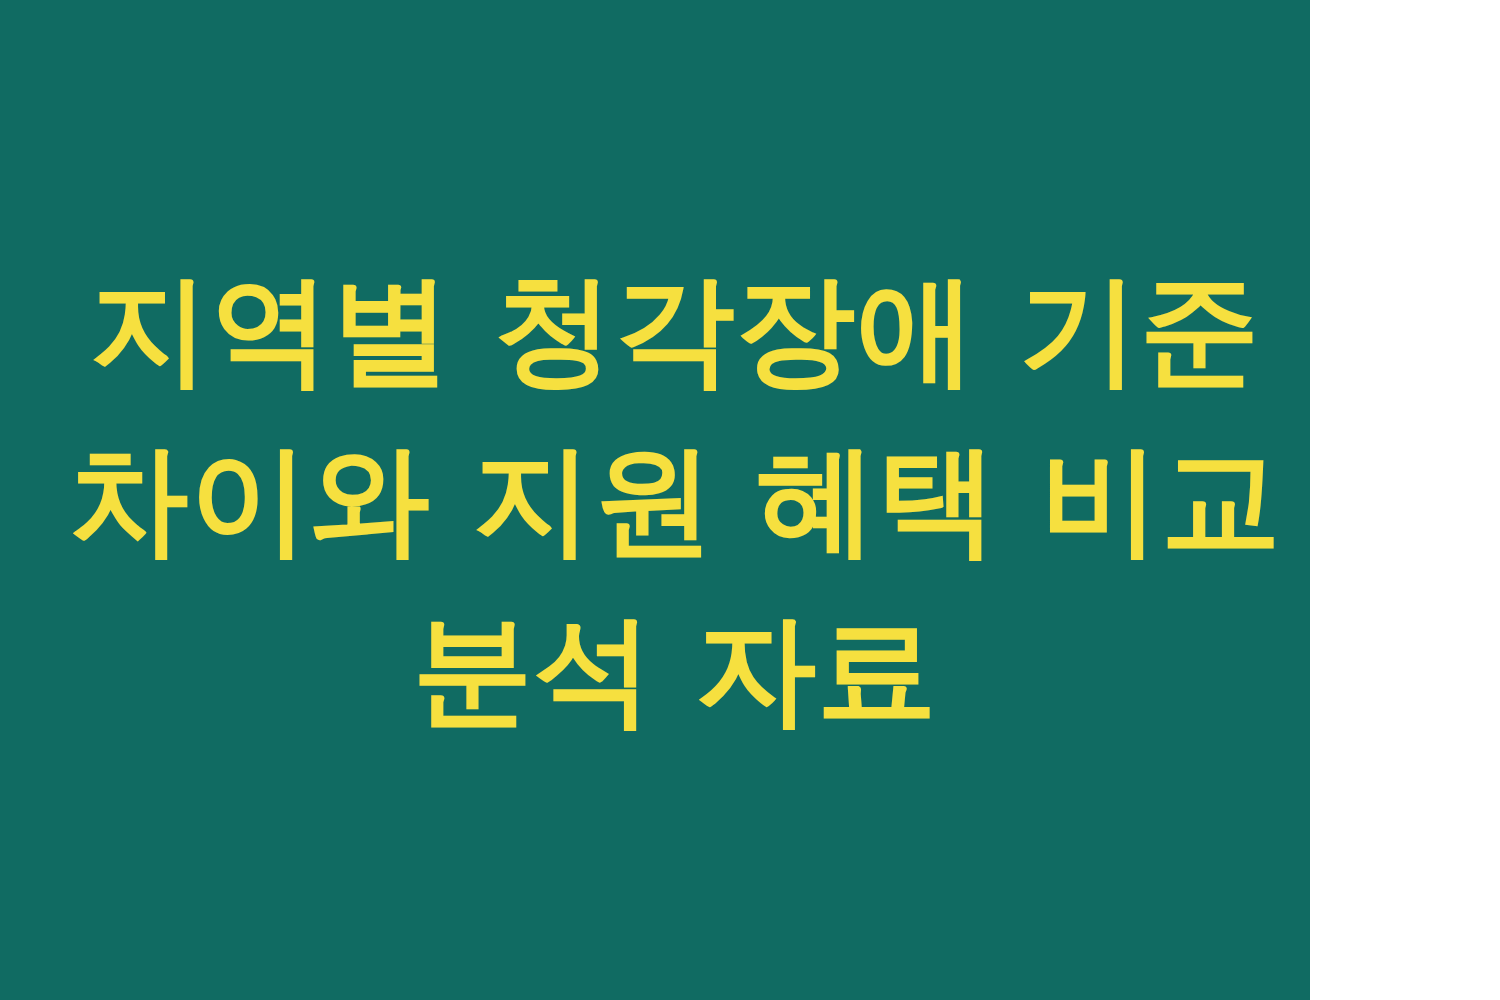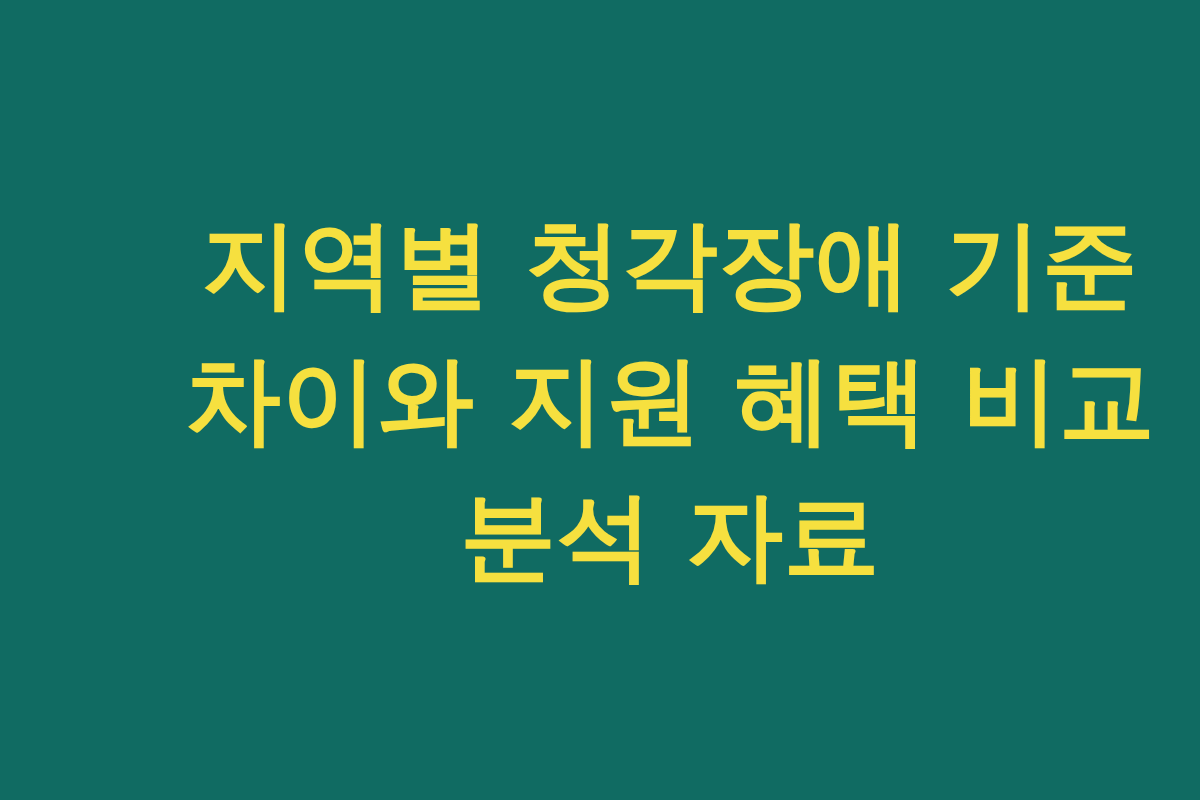--- a/index.html
+++ b/index.html
@@ -9,21 +9,21 @@
   }
   body {
     width: 1200px;
     height: 800px;
     overflow: hidden;
     font-family: "DejaVu Sans", sans-serif;
   }
 
   #banner {
     position: relative;
-    width: 1200px;
+    width: 1048px;
     height: 800px;
     box-sizing: border-box;
     background: #106b62;
     display: flex;
     align-items: center;
     justify-content: flex-end;
     padding-left: 32px;
   }
 
   #title-block {

